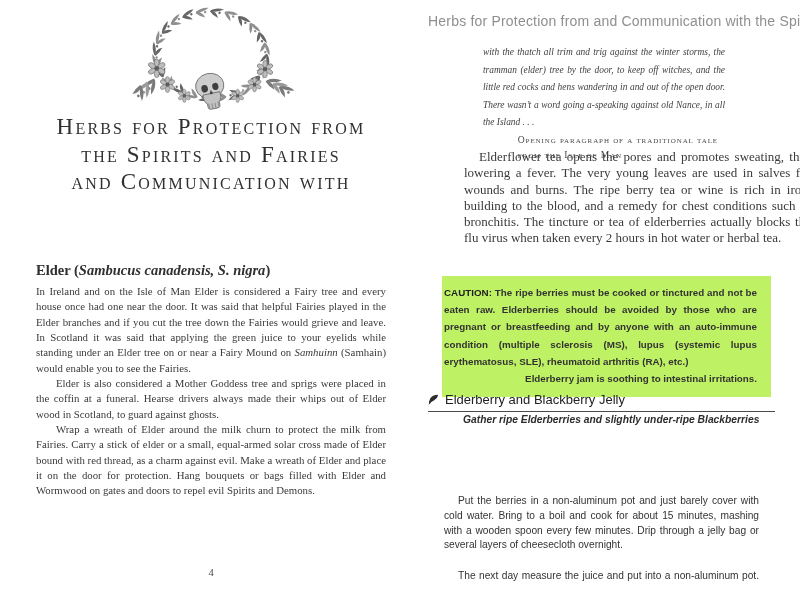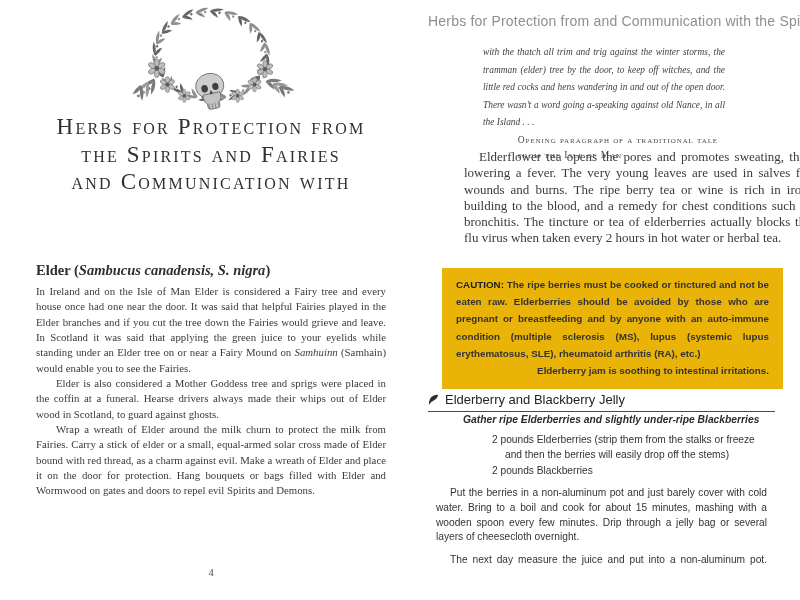--- a/index.html
+++ b/index.html
@@ -32,42 +32,42 @@
   #running-header .hdr-num{margin-left:10px;color:#7d7d7d;}
   #running-header svg{vertical-align:-1px;margin-left:8px;}
   #opening-quote{position:absolute;top:44px;left:55px;width:242px;
                  font-style:italic;font-size:9.4px;line-height:17.6px;
                  text-align:justify;color:#3e3e3e;}
   #quote-attribution{position:absolute;top:133px;right:57px;text-align:left;
                      font-variant:small-caps;font-size:9.6px;line-height:14.5px;
                      letter-spacing:.9px;color:#4a4a4a;}
   #right-body{position:absolute;top:149px;left:0;width:347px;
               font-size:13px;line-height:16.3px;text-align:justify;text-indent:15px;color:#3a3a3a;margin-left:36px;}
-  #caution-box{position:absolute;top:268px;left:14px;width:313px;
-               background:#eab308;padding:8px 14px 10px 14px;
+  #caution-box{position:absolute;top:276px;left:14px;width:313px;
+               background:#bef264;padding:8px 14px 10px 2px;
                font-family:"Liberation Sans", sans-serif;font-size:9.8px;line-height:17.2px;
                color:#333333;font-weight:bold;text-align:justify;}
   #caution-box p{margin:0;}
   #caution-box .caution-label{color:#1f1f1f;}
   #caution-box .caution-line2{text-indent:12px;text-align:right;}
   #recipe-heading{position:absolute;top:392px;left:0;width:347px;
                   font-family:"Liberation Sans", sans-serif;font-size:13px;line-height:15px;
                   color:#222222;border-bottom:1px solid #4a4a4a;padding-bottom:4px;}
   #recipe-heading svg{vertical-align:-1px;margin-right:6px;}
   #recipe-subtitle{position:absolute;top:414px;left:35px;
                    font-family:"Liberation Sans", sans-serif;font-size:10.3px;
                    font-weight:bold;font-style:italic;color:#2c2c2c;}
   #ingredients{position:absolute;top:432px;left:0;width:347px;
                font-family:"Liberation Sans", sans-serif;font-size:10.2px;line-height:15.4px;color:#333;}
   #ingredients .ing{margin-left:64px;white-space:nowrap;}
   #ingredients .ing-cont{margin-left:77px;white-space:nowrap;}
   #recipe-steps{position:absolute;top:478px;left:0;width:347px;
                 font-family:"Liberation Sans", sans-serif;font-size:10.2px;line-height:14.8px;
                 color:#333;text-align:justify;}
-  #recipe-steps p{margin:8px;text-indent:14px;}
+  #recipe-steps p{margin:16px;text-indent:14px;}
   #recipe-steps p.step-last{margin-top:4px;text-align-last:justify;}
 </style>
 </head>
 <body>
 
 <div id="spread">
 
   <div id="left-page">
 
     <svg id="wreath" width="172" height="119" viewBox="0 0 200 138" aria-hidden="true">
@@ -182,24 +182,19 @@
       <p class="caution-line2">Elderberry jam is soothing to intestinal irritations.</p>
     </div>
 
     <div id="recipe-heading"><svg width="11" height="11" viewBox="0 0 12 12" aria-hidden="true">
           <path d="M11 0.8 Q4.5 1 2.4 4.8 Q0.6 8.2 1.2 11.2 Q2.4 8.4 5.2 7.4 Q10.2 5.8 11 0.8 Z" fill="#2d2d2d"></path>
           <path d="M1.2 11.2 Q2.8 7.8 6.6 6.4" stroke="#2d2d2d" stroke-width="1" fill="none"></path>
         </svg><span>Elderberry and Blackberry Jelly</span></div>
 
     <div id="recipe-subtitle">Gather ripe Elderberries and slightly under-ripe Blackberries</div>
 
-    <div id="ingredients">
-      <div class="ing">2 pounds Elderberries (strip them from the stalks or freeze</div>
-      <div class="ing-cont">and then the berries will easily drop off the stems)</div>
-      <div class="ing">2 pounds Blackberries</div>
-    </div>
 
     <div id="recipe-steps">
       <p>Put the berries in a non-aluminum pot and just barely cover with cold water. Bring to a boil and cook for about 15 minutes, mashing with a wooden spoon every few minutes. Drip through a jelly bag or several layers of cheesecloth overnight.</p>
       <p class="step-last">The next day measure the juice and put into a non-aluminum pot.</p>
     </div>
   </div>
 </div>
 
 </body></html>

